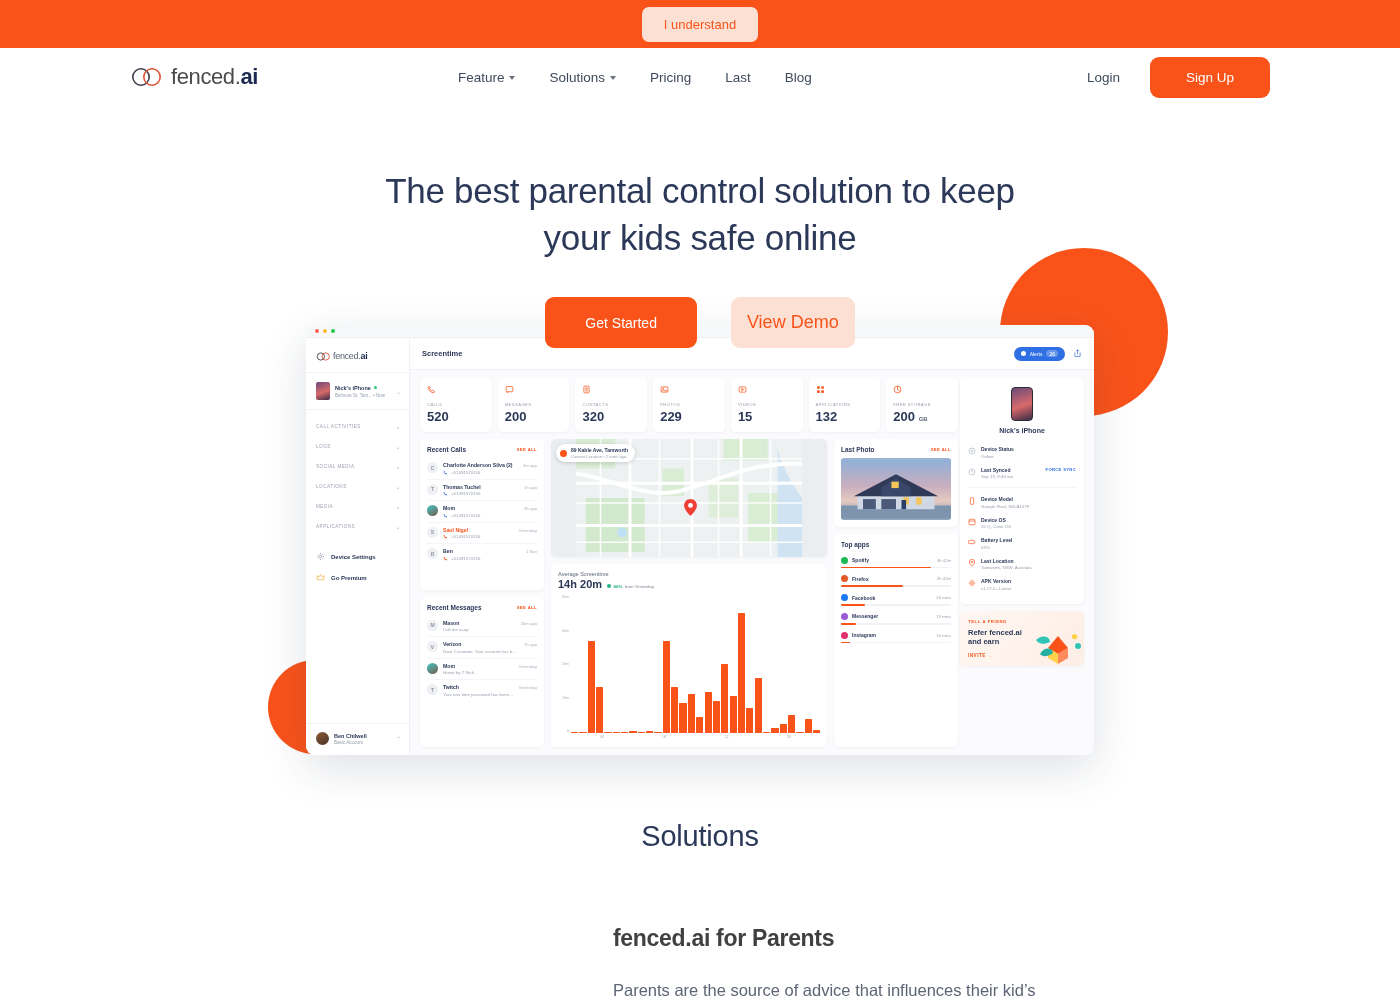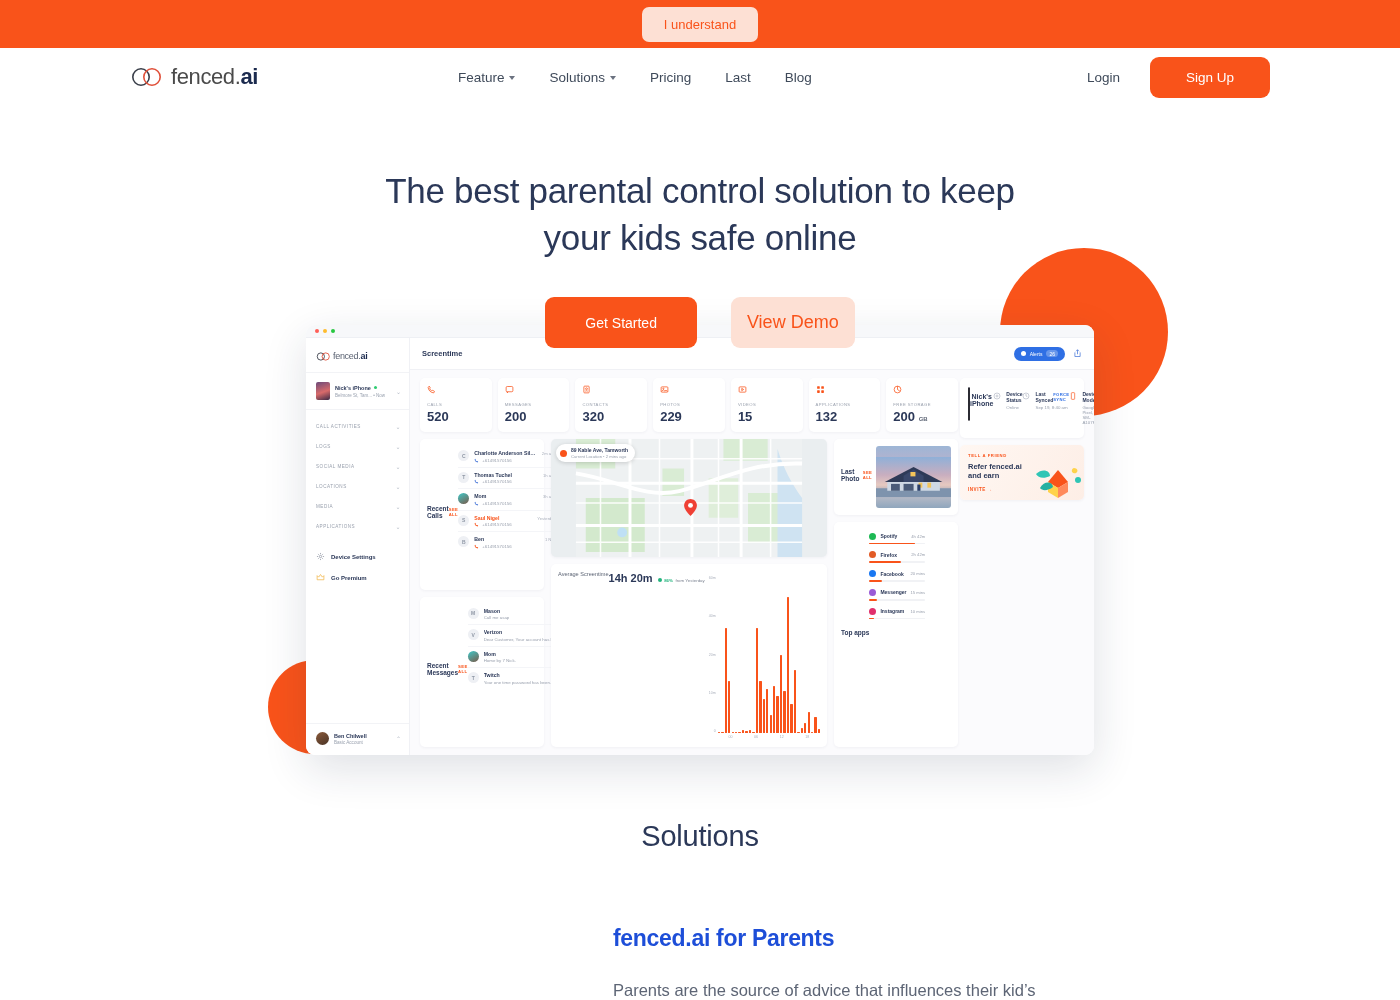--- a/index.html
+++ b/index.html
@@ -157,21 +157,21 @@
   .stat { flex: 1; background: #fff; border-radius: 5px; padding: 7px 7px 8px;
           box-shadow: 0 1px 3px rgba(30,40,70,.05); }
   .stat-ic { width: 9px; height: 9px; margin-bottom: 7px; }
   .stat-label { font-size: 4.2px; letter-spacing: .4px; color: #9aa1ae; }
   .stat-value { font-size: 13px; font-weight: 700; color: #2b3858; margin-top: 2px; }
   .stat-value small { font-size: 6px; font-weight: 700; color: #5d6575; }
 
   
   .row-2 { display: flex; gap: 7px; flex: 1; }
   .panel { background: #fff; border-radius: 5px; box-shadow: 0 1px 3px rgba(30,40,70,.05);
-           padding: 7px 7px; display: flex; flex-direction: row; }
+           padding: 7px 7px; display: flex; flex-direction: column; }
   .panel-head { display: flex; align-items: center; margin-bottom: 5px; }
   .panel-title { font-size: 6.5px; font-weight: 700; color: #2b3858; }
   .see-all { margin-left: auto; font-size: 4.2px; color: #f9531a; letter-spacing: .4px; font-weight: 700; }
 
   .p-calls { width: 124px; }
   .p-mid { flex: 1; display: flex; flex-direction: column; gap: 7px; }
 
   
   .lrow { display: flex; align-items: flex-start; gap: 5px; padding: 4px 0;
           border-bottom: 1px solid #f4f5f8; }
@@ -258,21 +258,21 @@
   .refer-title { font-size: 7.5px; font-weight: 700; color: #2b3858;
                  margin-top: 4px; line-height: 1.25; width: 64px; }
   .refer-link { font-size: 4.6px; color: #f9531a; letter-spacing: .5px;
                 font-weight: 700; margin-top: 7px; }
   .refer-art { position: absolute; right: 2px; bottom: 0; }
 
   
   .solutions { position: absolute; top: 820px; left: 0; right: 0; text-align: center; }
   .solutions h2 { font-size: 29px; font-weight: 400; color: #2b3858; letter-spacing: -.2px; }
   .sol-block { position: absolute; top: 925px; left: 613px; width: 620px; text-align: left; }
-  .sol-block h3 { font-size: 23px; font-weight: 700; color: #1d4ed8; letter-spacing: -.3px; }
+  .sol-block h3 { font-size: 23px; font-weight: 700; color: #404040; letter-spacing: -.3px; }
   .sol-block p { font-size: 16.5px; color: #5d6575; margin-top: 26px; line-height: 1.55; }
 </style>
 </head>
 <body>
 
 <div class="cookie-bar">
   <button class="cookie-btn">I understand</button>
 </div>
 
 <div class="header">

